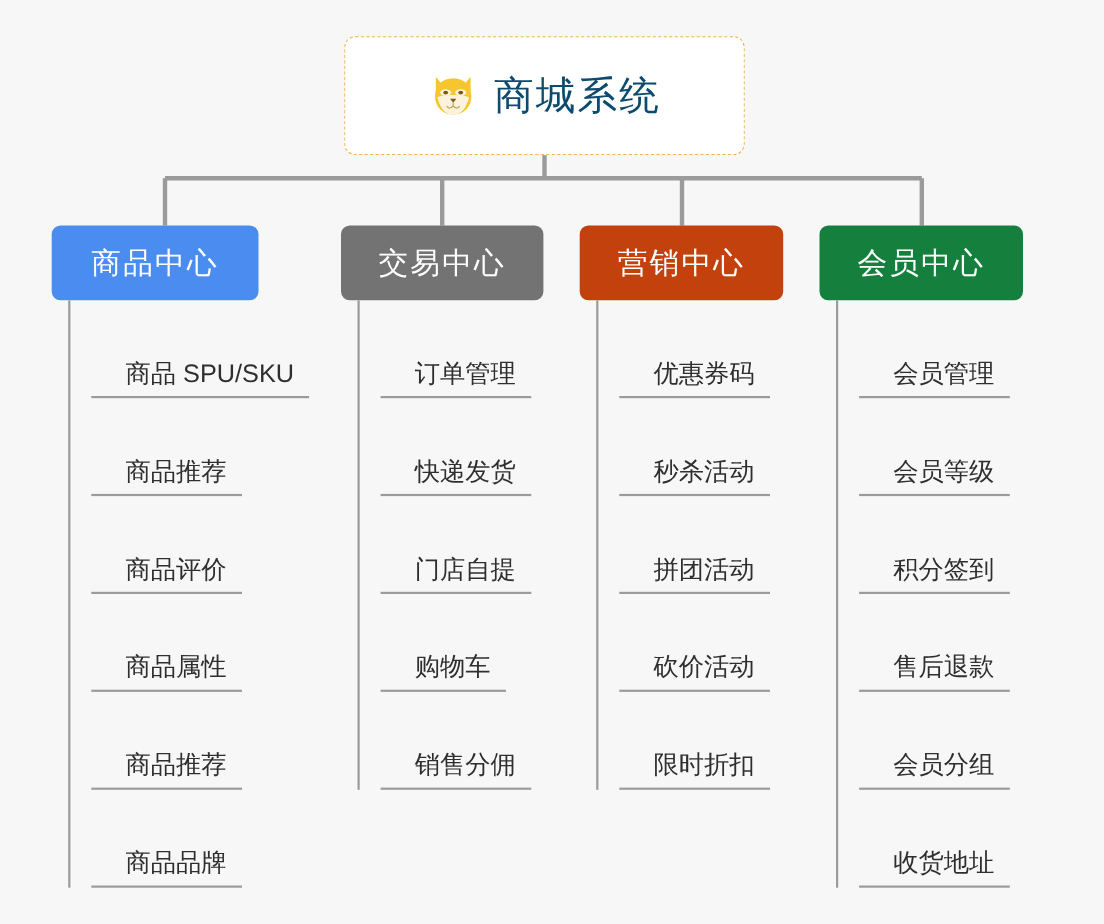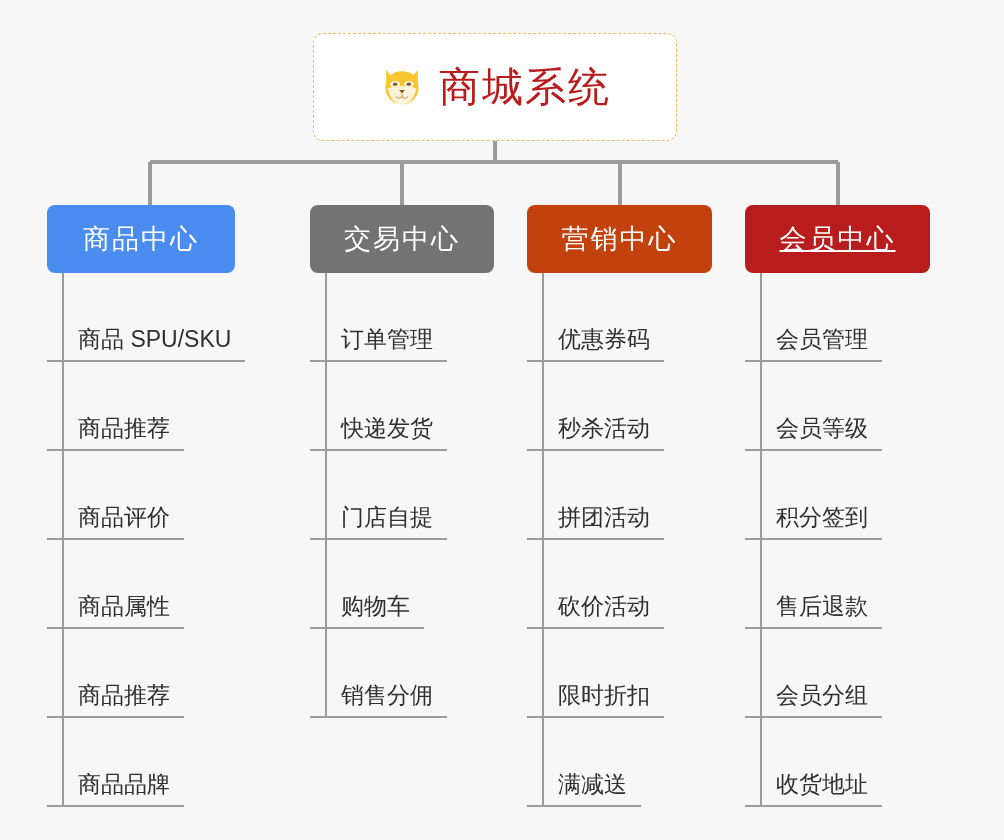--- a/index.html
+++ b/index.html
@@ -37,22 +37,22 @@
     justify-content: center;
     gap: 14px;
   }
   .root-icon {
     width: 46px;
     height: 46px;
     flex: 0 0 auto;
     display: block;
   }
   .root-title {
-    font-size: 41px;
-    color: #b91c1c;
+    font-size: 36px;
+    color: #0c4a6e;
     letter-spacing: 2px;
     line-height: 1;
     white-space: nowrap;
   }
 
   
   .connectors {
     position: absolute;
     left: 0;
     top: 0;
@@ -90,20 +90,21 @@
     bottom: 0;
     width: 2px;
     background: #9b9b9b;
   }
   .item {
     position: relative;
     height: 89px;
     box-sizing: border-box;
     display: flex;
     align-items: flex-end;
+    margin-left: 36px;
   }
   .item-label {
     display: inline-block;
     font-size: 23px;
     color: #2f2f2f;
     line-height: 1;
     padding: 0 14px 9px 31px;
     border-bottom: 2px solid #9b9b9b;
     white-space: nowrap;
     margin-left: -15px;
@@ -211,28 +212,25 @@
         </div>
       <div class="item">
           <span class="item-label">拼团活动</span>
         </div>
       <div class="item">
           <span class="item-label">砍价活动</span>
         </div>
       <div class="item">
           <span class="item-label">限时折扣</span>
         </div>
-      <div class="item">
-          <span class="item-label">满减送</span>
-        </div>
     </div>
   </div>
 
   <div class="branch" id="branch-3">
-    <div class="branch-head" style="background: #b91c1c; text-decoration: underline;">会员中心</div>
+    <div class="branch-head" style="background: #15803d;">会员中心</div>
     <div class="branch-items">
       <div class="branch-spine"></div>
       <div class="item">
           <span class="item-label">会员管理</span>
         </div>
       <div class="item">
           <span class="item-label">会员等级</span>
         </div>
       <div class="item">
           <span class="item-label">积分签到</span>

